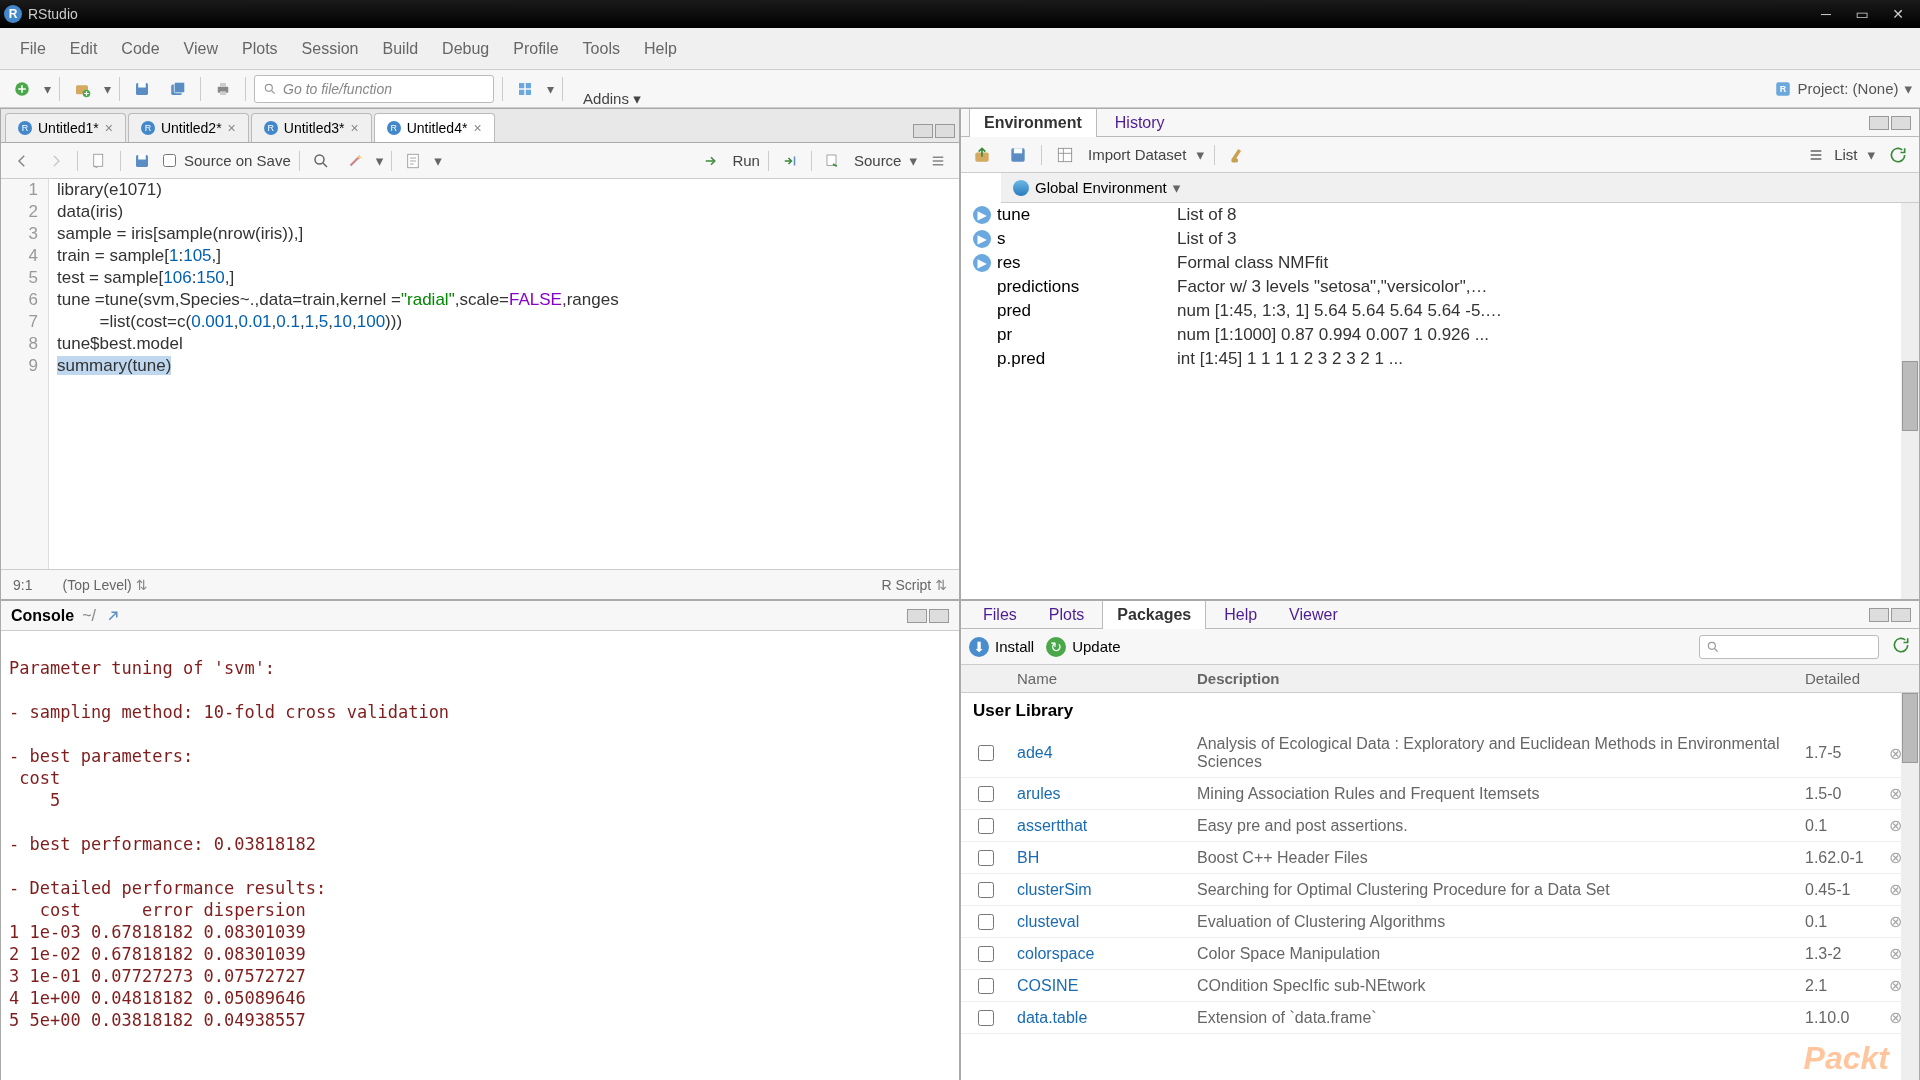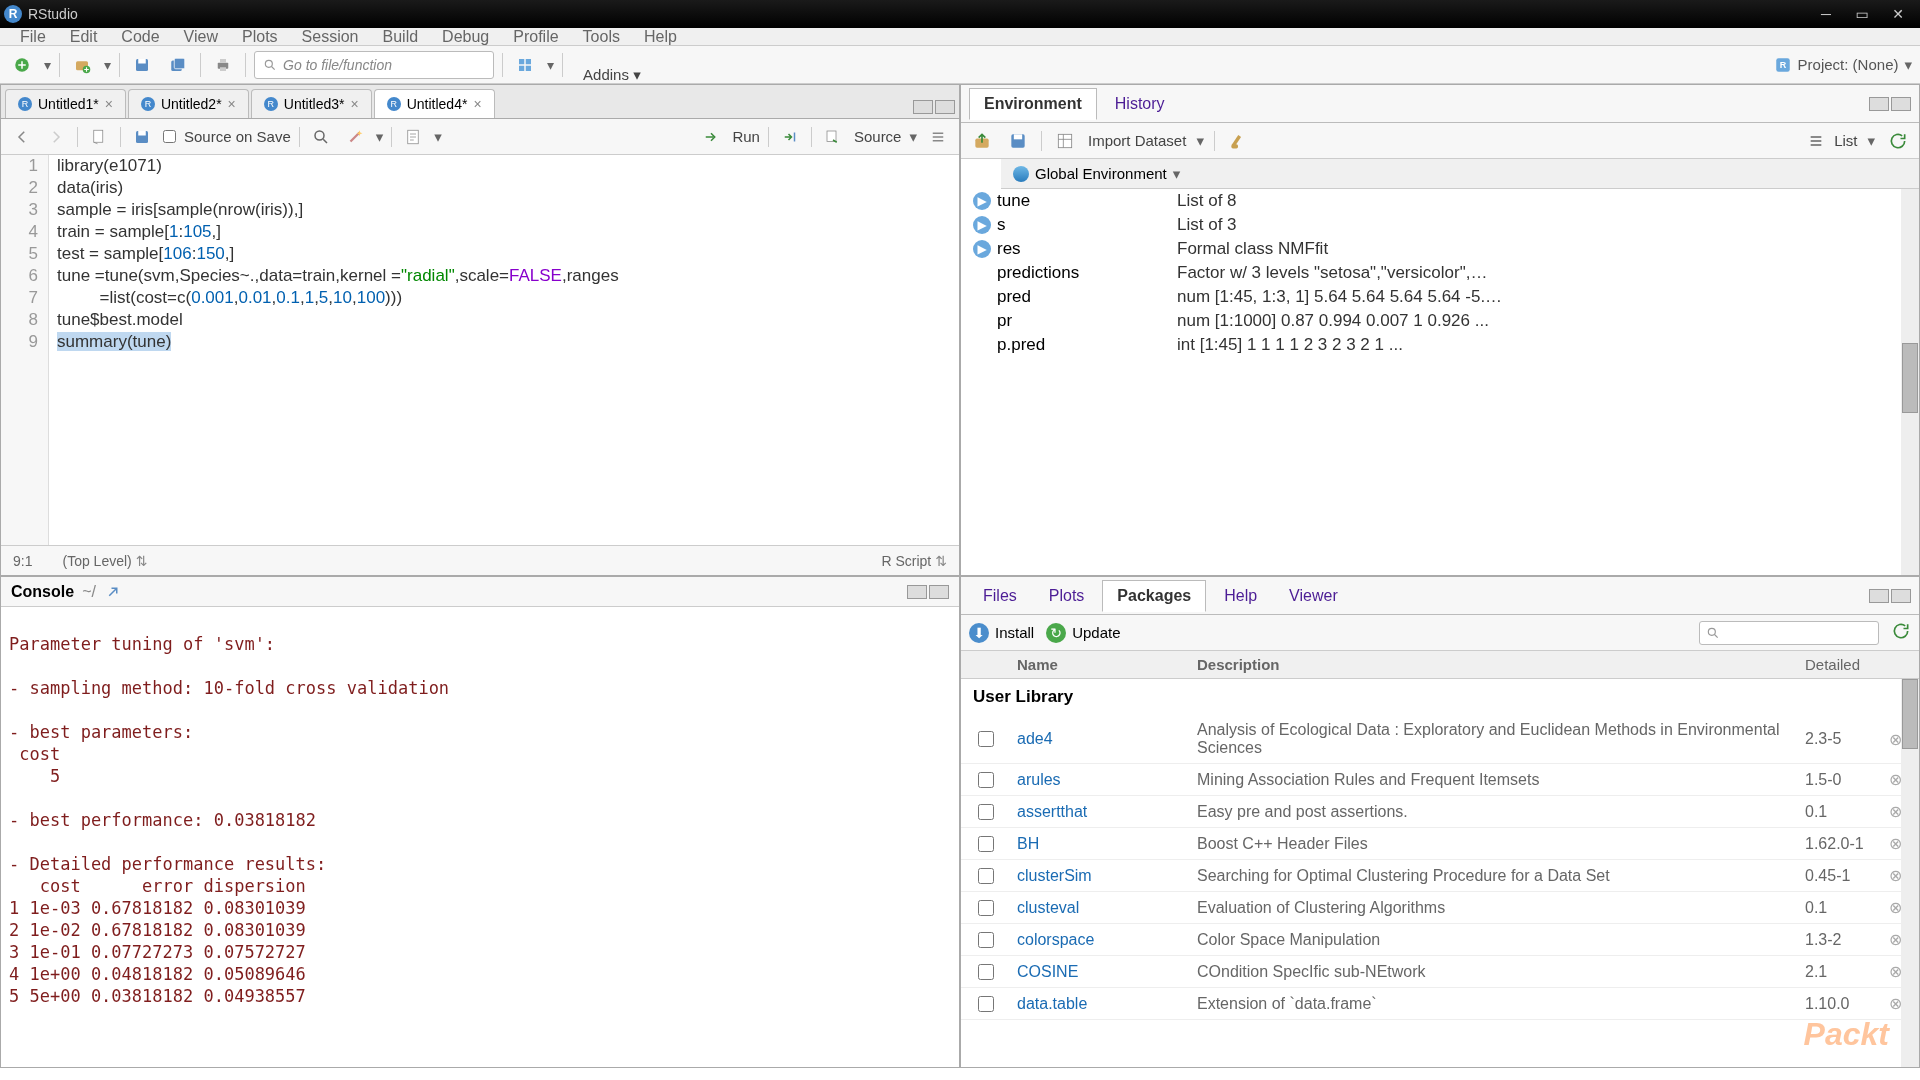--- a/index.html
+++ b/index.html
@@ -6,21 +6,21 @@
 body { width: 1920px; height: 1080px; overflow: hidden; background: #fff; font-size: 14px; }
 
 
 .titlebar { height: 28px; background: linear-gradient(#1a1a1a, #000); display: flex; align-items: center; padding: 0 4px; color: #ccc; }
 .titlebar .app-icon { width: 18px; height: 18px; background: #4488cc; border-radius: 50%; margin-right: 6px; display: flex; align-items: center; justify-content: center; font-size: 12px; font-weight: bold; color: #fff; }
 .titlebar .title { font-size: 14px; }
 .titlebar .spacer { flex: 1; }
 .titlebar .winbtn { width: 36px; height: 24px; display: flex; align-items: center; justify-content: center; color: #ccc; font-size: 14px; }
 
 
-.menubar { height: 18px; background: #f0f0f0; display: flex; align-items: center; padding: 0 8px; border-bottom: 1px solid #ccc; }
+.menubar { height: 42px; background: #f0f0f0; display: flex; align-items: center; padding: 0 8px; border-bottom: 1px solid #ccc; }
 .menubar .item { padding: 4px 12px; color: #666; font-size: 16px; }
 
 
 .toolbar { height: 38px; background: #f7f7f7; display: flex; align-items: center; padding: 0 8px; gap: 8px; border-bottom: 1px solid #ccc; }
 .toolbar .tbtn { width: 28px; height: 28px; display: flex; align-items: center; justify-content: center; border: 1px solid transparent; border-radius: 3px; }
 .toolbar .tbtn svg { width: 18px; height: 18px; }
 .toolbar .sep { width: 1px; height: 24px; background: #ccc; }
 .toolbar .goto { width: 240px; height: 28px; border: 1px solid #bbb; border-radius: 3px; padding: 0 8px; background: #fff; display: flex; align-items: center; gap: 6px; color: #888; font-style: italic; }
 .toolbar .goto svg { width: 14px; height: 14px; }
 .toolbar .addins { padding: 4px 12px; font-size: 15px; color: #444; margin-top: 20px; }
@@ -31,21 +31,21 @@
 .pane { border: 1px solid #aaa; display: flex; flex-direction: column; overflow: hidden; }
 
 
 .tabstrip { height: 34px; background: #e8e8e8; display: flex; align-items: flex-end; border-bottom: 1px solid #aaa; padding: 0 4px; }
 .tabstrip .tab { padding: 6px 12px; background: #f0f0f0; border: 1px solid #bbb; border-bottom: none; border-radius: 4px 4px 0 0; margin-right: 2px; display: flex; align-items: center; gap: 6px; font-size: 14px; }
 .tabstrip .tab.active { background: #fff; }
 .tabstrip .tab .icon-r { width: 14px; height: 14px; background: #4488cc; border-radius: 50%; display: flex; align-items: center; justify-content: center; font-size: 9px; color: #fff; }
 .tabstrip .tab .close { color: #888; font-size: 14px; }
 .tabstrip .minmax { margin-left: auto; display: flex; gap: 2px; padding-bottom: 4px; }
 .tabstrip .minmax div { width: 20px; height: 14px; border: 1px solid #999; background: #ddd; }
-.paneltabs { height: 38px; background: #f7f7f7; display: flex; align-items: center; border-bottom: 1px solid #bbb; padding: 0 8px; gap: 4px; }
+.paneltabs { height: 28px; background: #f7f7f7; display: flex; align-items: center; border-bottom: 1px solid #bbb; padding: 0 8px; gap: 4px; }
 .paneltabs .ptab { padding: 6px 14px; font-size: 16px; color: #4c1d95; }
 .paneltabs .ptab.active { background: #fff; border: 1px solid #bbb; border-bottom: 1px solid #fff; font-weight: bold; color: #333; }
 
 
 .editortb { height: 36px; background: #f7f7f7; display: flex; align-items: center; padding: 0 8px; gap: 8px; border-bottom: 1px solid #ccc; font-size: 15px; color: #444; }
 .editortb .etbtn { width: 26px; height: 26px; display: flex; align-items: center; justify-content: center; }
 .editortb .etbtn svg { width: 18px; height: 18px; }
 .editortb .sp { flex: 1; }
 
 
@@ -88,21 +88,21 @@
 
 
 .pkgtb { height: 36px; background: #f7f7f7; display: flex; align-items: center; padding: 0 8px; gap: 12px; border-bottom: 1px solid #ccc; font-size: 15px; }
 .pkgtb .btn { display: flex; align-items: center; gap: 6px; }
 .pkgtb .circ { width: 20px; height: 20px; border-radius: 50%; display: flex; align-items: center; justify-content: center; color: #fff; font-size: 14px; }
 .pkgtb .circ.blue { background: #4a8dcc; }
 .pkgtb .circ.green { background: #4aa84a; }
 .pkgtb .sp { flex: 1; }
 .pkghdr { height: 28px; background: #f0f0f0; display: flex; align-items: center; font-size: 15px; color: #666; border-bottom: 1px solid #ccc; }
 .pkghdr .c1 { width: 50px; }
-.pkghdr .c2 { width: 180px; padding-left: 6px; font-weight: bold; }
+.pkghdr .c2 { width: 180px; padding-left: 6px; }
 .pkghdr .c3 { flex: 1; padding-left: 6px; font-weight: bold; }
 .pkghdr .c4 { width: 120px; padding-left: 6px; }
 .pkglist { flex: 1; overflow: auto; }
 .pkgsection { padding: 8px 12px; font-weight: bold; font-size: 17px; background: #fff; }
 .pkgrow { display: flex; align-items: center; padding: 6px 0; font-size: 16px; border-bottom: 1px solid #eee; }
 .pkgrow .c1 { width: 50px; display: flex; justify-content: center; }
 .pkgrow .c1 input { width: 16px; height: 16px; }
 .pkgrow .c2 { width: 180px; padding-left: 6px; color: #1a6bb3; }
 .pkgrow .c3 { flex: 1; padding-left: 6px; color: #666; }
 .pkgrow .c4 { width: 90px; padding-left: 6px; color: #666; }
@@ -513,21 +513,21 @@
     </div>
     <div class="pkglist" id="pkglist" style="position:relative">
 
     <div class="pkgsection">User Library</div>
         <div class="pkgrow">
           <div class="c1">
             <input type="checkbox" style="">
           </div>
           <div class="c2">ade4</div>
           <div class="c3">Analysis of Ecological Data : Exploratory and Euclidean Methods in Environmental Sciences</div>
-          <div class="c4">2.3-5</div>
+          <div class="c4">1.7-5</div>
           <div class="c5">⊗</div>
         </div>
         <div class="pkgrow">
           <div class="c1">
             <input type="checkbox" style="">
           </div>
           <div class="c2">arules</div>
           <div class="c3">Mining Association Rules and Frequent Itemsets</div>
           <div class="c4">1.5-0</div>
           <div class="c5">⊗</div>

